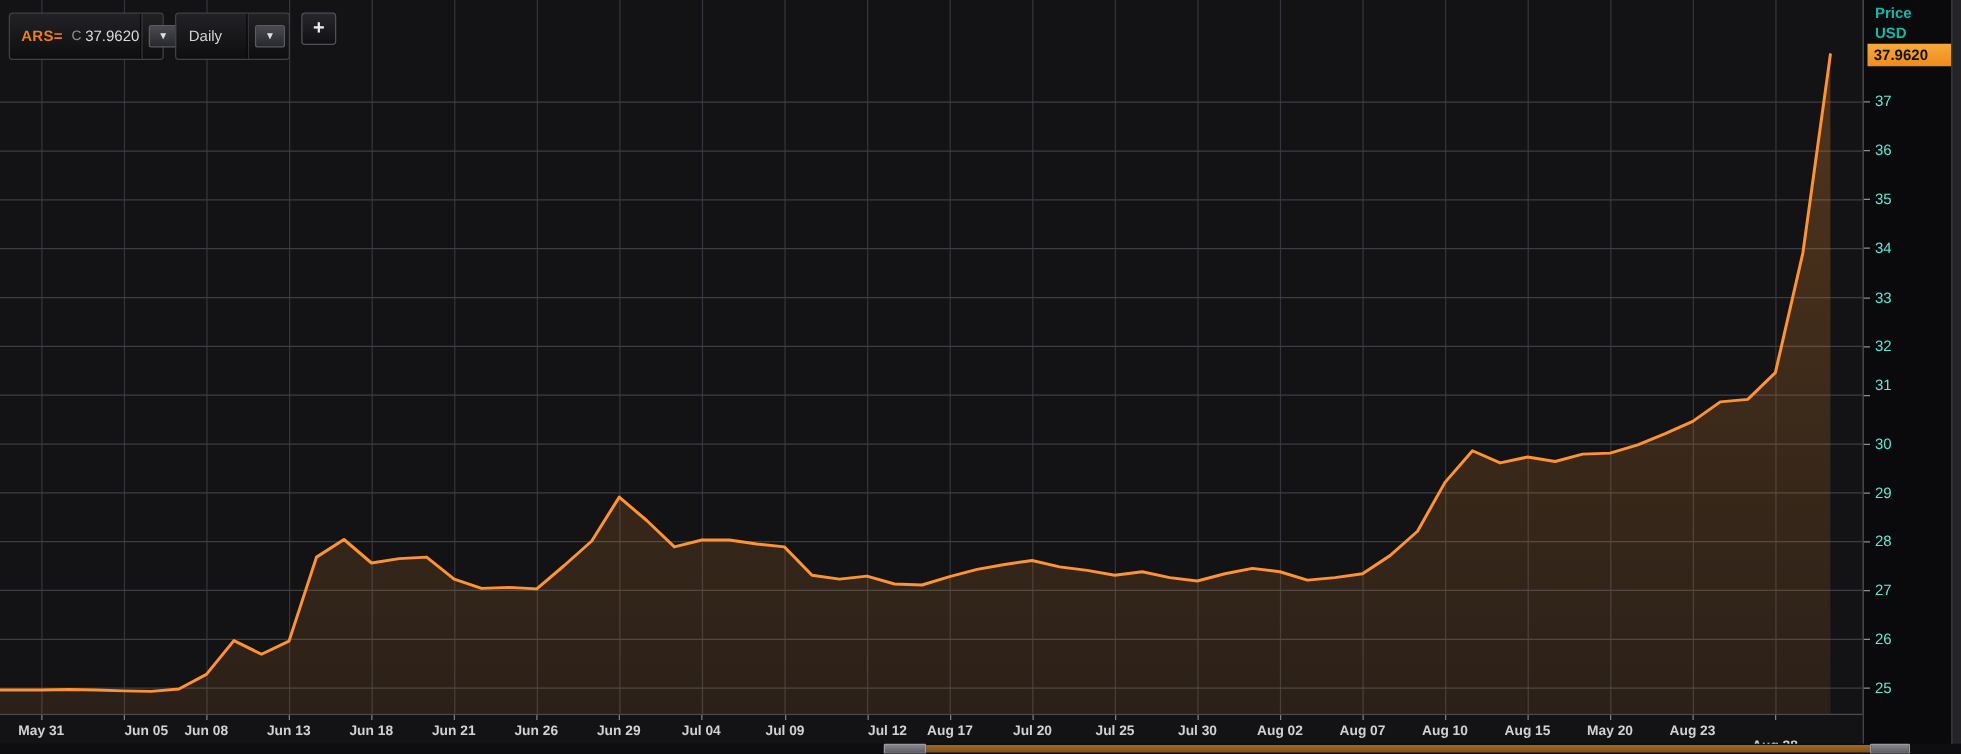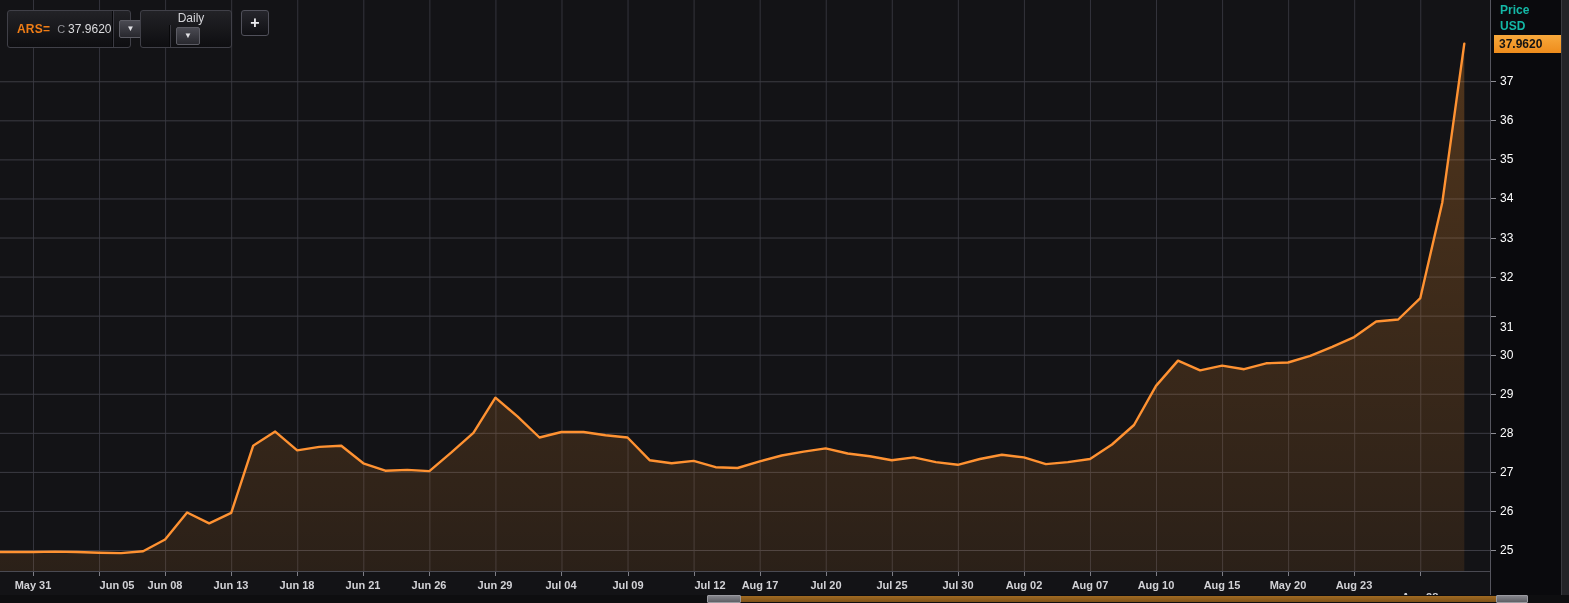--- a/index.html
+++ b/index.html
@@ -34,34 +34,34 @@
   .ddwrap{height:100%;display:flex;align-items:center;border-left:1px solid #08080a;
           box-shadow:inset 1px 0 0 #3a3a42;}
   .btn-plus{
     position:absolute;left:241px;top:10px;width:28px;height:26px;z-index:5;
     background:linear-gradient(#26262c,#101014);
     border:1px solid #50505a;border-radius:3px;
     color:#ececf0;font-size:16px;font-weight:bold;line-height:1;
     display:flex;align-items:center;justify-content:center;
   }
   #group-quote{left:7px;width:124px;}
-  #group-interval{left:140px;width:92px;flex-direction:column;}
+  #group-interval{left:140px;width:92px;}
   
   .yaxis{
     position:absolute;left:1490px;top:0;width:79px;height:595px;
     background:#0a0a0d;border-left:1px solid #55555e;
   }
   .yaxis .axtitle{position:absolute;left:9px;color:#14b8a6;font-size:12px;font-weight:bold;}
   .badge{
     position:absolute;left:3px;width:71px;height:18px;
     background:linear-gradient(#f8a93c,#ee8c1c);
     color:#131313;font-size:12px;font-weight:bold;
     display:flex;align-items:center;padding-left:5px;
   }
-  .ytick{position:absolute;left:9px;color:#ffffff;font-size:12px;}
+  .ytick{position:absolute;left:9px;color:#5eead4;font-size:12px;}
   .ymark{position:absolute;left:0;width:5px;height:1px;background:#8d8d94;}
   
   .xaxis{position:absolute;left:0;top:572px;width:1490px;height:23px;background:#131316;}
   .xlab{position:absolute;top:7px;transform:translateX(-50%);
         color:#d2d2d6;font-size:11px;font-weight:bold;white-space:nowrap;}
   .xmark{position:absolute;top:0;width:1px;height:4px;background:#7e7e86;}
   
   .tscroll{position:absolute;left:0;top:595px;width:1569px;height:8px;background:#0e0e10;}
   .t-range{position:absolute;top:1px;height:6px;background:linear-gradient(#a06a22,#7d5118);}
   .t-handle{position:absolute;top:0;height:8px;background:linear-gradient(#86868c,#5e5e64);
@@ -160,21 +160,21 @@
         <div class="ytick" style="top: 504px;">26</div>
         <div class="ymark" style="top: 472px;"></div>
         <div class="ytick" style="top: 465px;">27</div>
         <div class="ymark" style="top: 433px;"></div>
         <div class="ytick" style="top: 426px;">28</div>
         <div class="ymark" style="top: 394px;"></div>
         <div class="ytick" style="top: 387px;">29</div>
         <div class="ymark" style="top: 355px;"></div>
         <div class="ytick" style="top: 348px;">30</div>
         <div class="ymark" style="top: 316px;"></div>
-        <div class="ytick" style="top: 320px;">31</div>
+        <div class="ytick" style="top: 301px;">31</div>
         <div class="ymark" style="top: 277px;"></div>
         <div class="ytick" style="top: 270px;">32</div>
         <div class="ymark" style="top: 238px;"></div>
         <div class="ytick" style="top: 231px;">33</div>
         <div class="ymark" style="top: 198px;"></div>
         <div class="ytick" style="top: 191px;">34</div>
         <div class="ymark" style="top: 159px;"></div>
         <div class="ytick" style="top: 152px;">35</div>
         <div class="ymark" style="top: 120px;"></div>
         <div class="ytick" style="top: 113px;">36</div>

